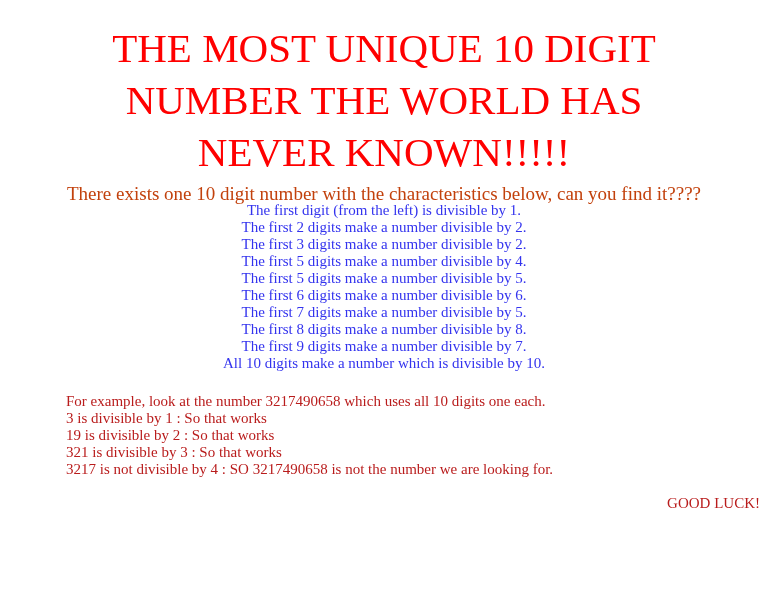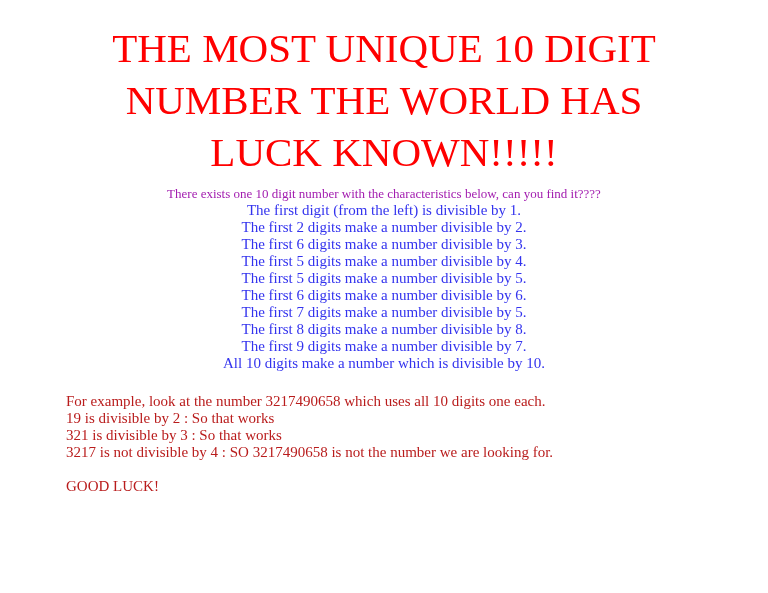--- a/index.html
+++ b/index.html
@@ -40,22 +40,22 @@
     white-space: nowrap;
   }
 
   
   .center-block {
     text-align: center;
     margin-top: 7px;
   }
   .green-line {
     display: block;
-    color: #a21caf;
-    font-size: 13px;
+    color: #c2410c;
+    font-size: 19px;
     line-height: 17px;
     white-space: nowrap;
   }
   .blue-line {
     display: block;
     color: #3333ee;
     font-size: 15px;
     line-height: 17px;
     white-space: nowrap;
   }
@@ -72,49 +72,51 @@
     font-size: 15px;
     line-height: 17px;
     white-space: nowrap;
     min-height: 17px;
   }
   .body-line.spacer {
     height: 17px;
   }
   .body-line.closing {
     margin-top: 0;
+    text-align: right;
   }
 </style>
 </head>
 <body>
 
 <div class="page">
 
   <div class="title-block">
     <span class="title-line">THE MOST UNIQUE 10 DIGIT</span>
     <span class="title-line">NUMBER THE WORLD HAS</span>
-    <span class="title-line">LUCK KNOWN!!!!!</span>
+    <span class="title-line">NEVER KNOWN!!!!!</span>
   </div>
 
   <div class="center-block">
     <span class="green-line">There exists one 10 digit number with the characteristics below, can you find it????</span>
     <span class="blue-line">The first digit (from the left) is divisible by 1.</span>
     <span class="blue-line">The first 2 digits make a number divisible by 2.</span>
-    <span class="blue-line">The first 6 digits make a number divisible by 3.</span>
+    <span class="blue-line">The first 3 digits make a number divisible by 2.</span>
     <span class="blue-line">The first 5 digits make a number divisible by 4.</span>
     <span class="blue-line">The first 5 digits make a number divisible by 5.</span>
     <span class="blue-line">The first 6 digits make a number divisible by 6.</span>
     <span class="blue-line">The first 7 digits make a number divisible by 5.</span>
     <span class="blue-line">The first 8 digits make a number divisible by 8.</span>
     <span class="blue-line">The first 9 digits make a number divisible by 7.</span>
     <span class="blue-line">All 10 digits make a number which is divisible by 10.</span>
   </div>
 
   <div class="body-block">
     <span class="body-line">For example, look at the number 3217490658 which uses all 10 digits one each.</span>
+    <span class="body-line">3 is divisible by 1 : So that works</span>
     <span class="body-line">19 is divisible by 2 : So that works</span>
     <span class="body-line">321 is divisible by 3 : So that works</span>
     <span class="body-line">3217 is not divisible by 4 : SO 3217490658 is not the number we are looking for.</span>
     <span class="body-line spacer"></span>
     <span class="body-line closing">GOOD LUCK!</span>
   </div>
 
 </div>
 
 </body></html>

